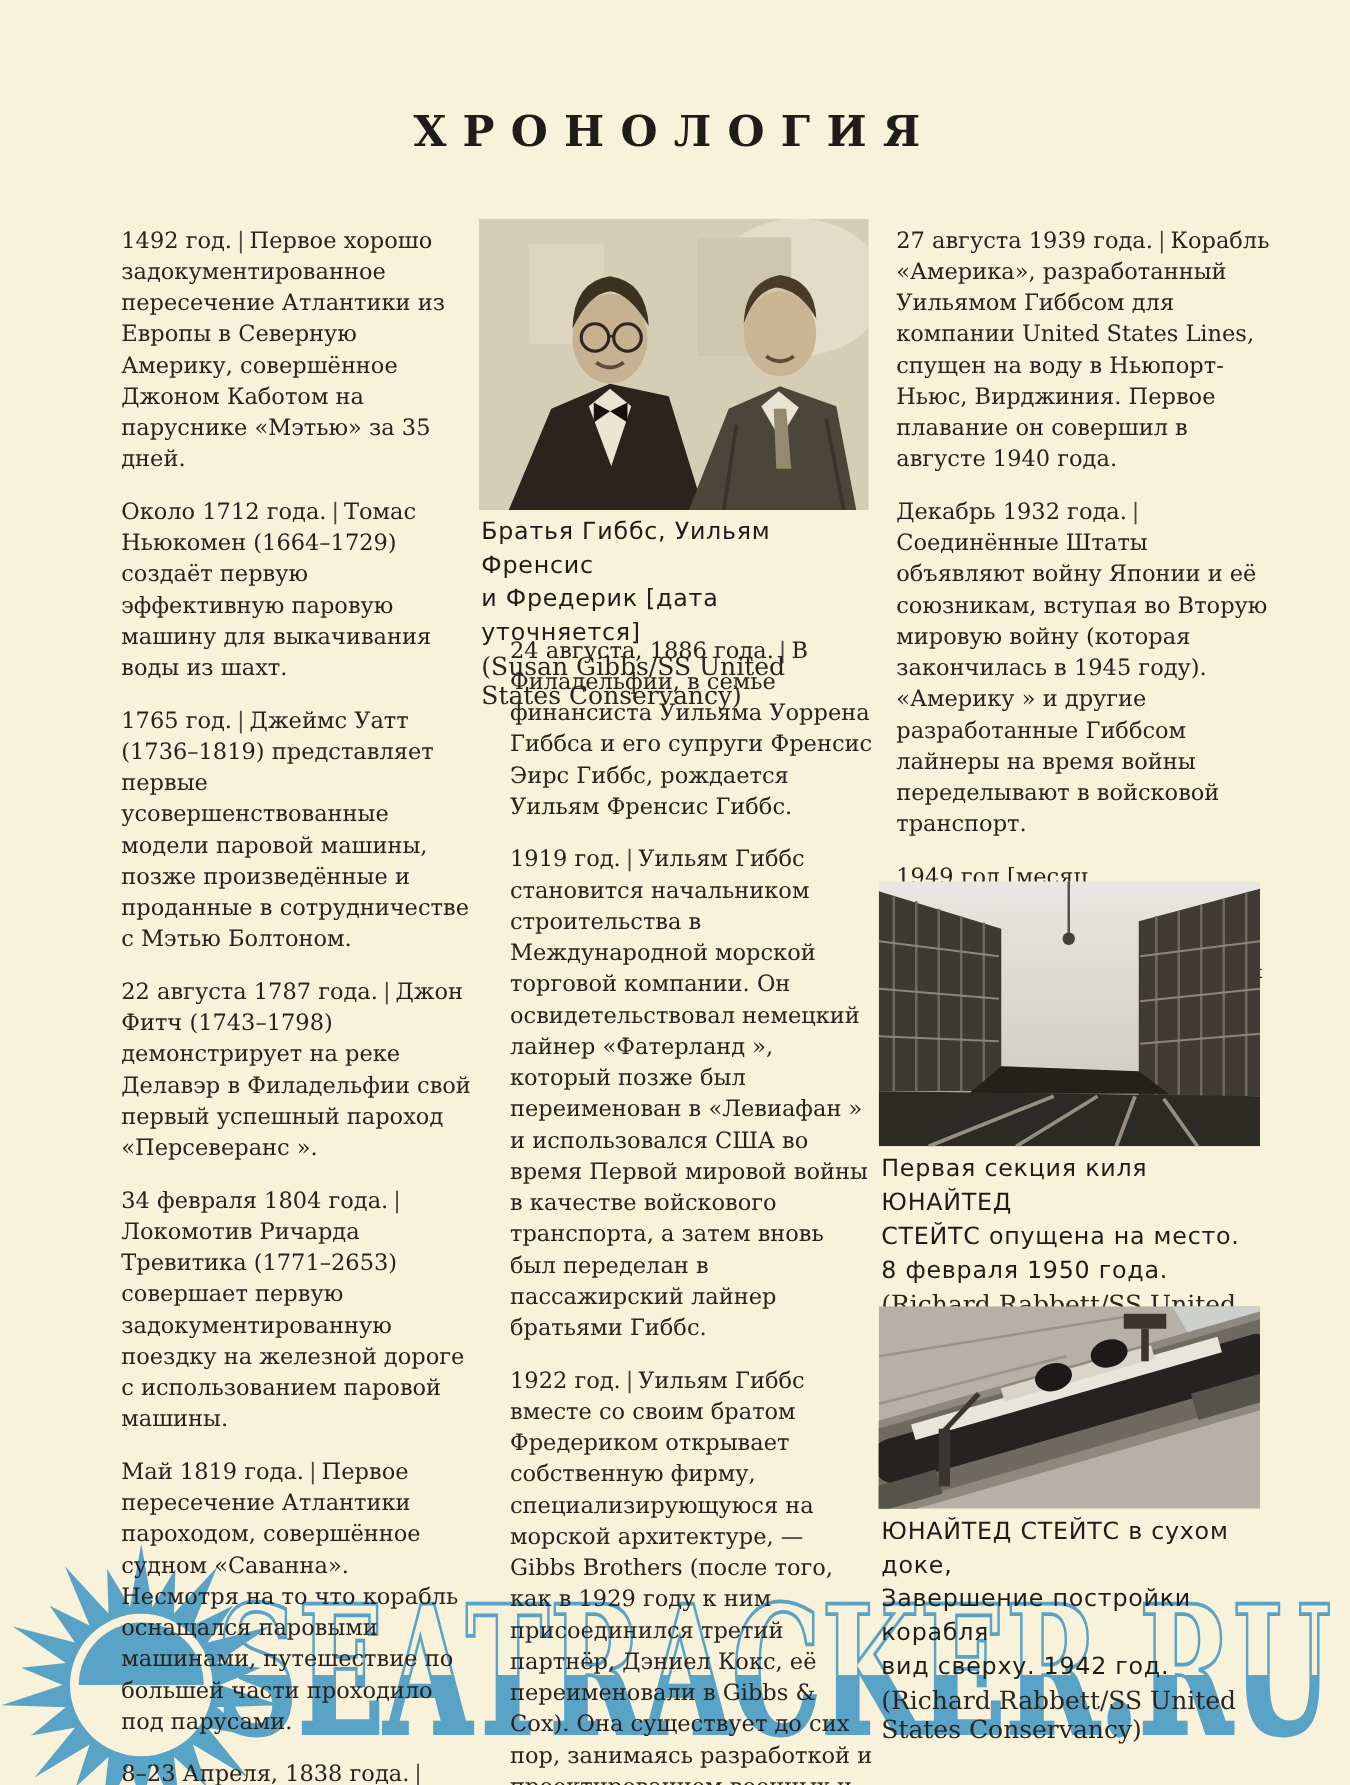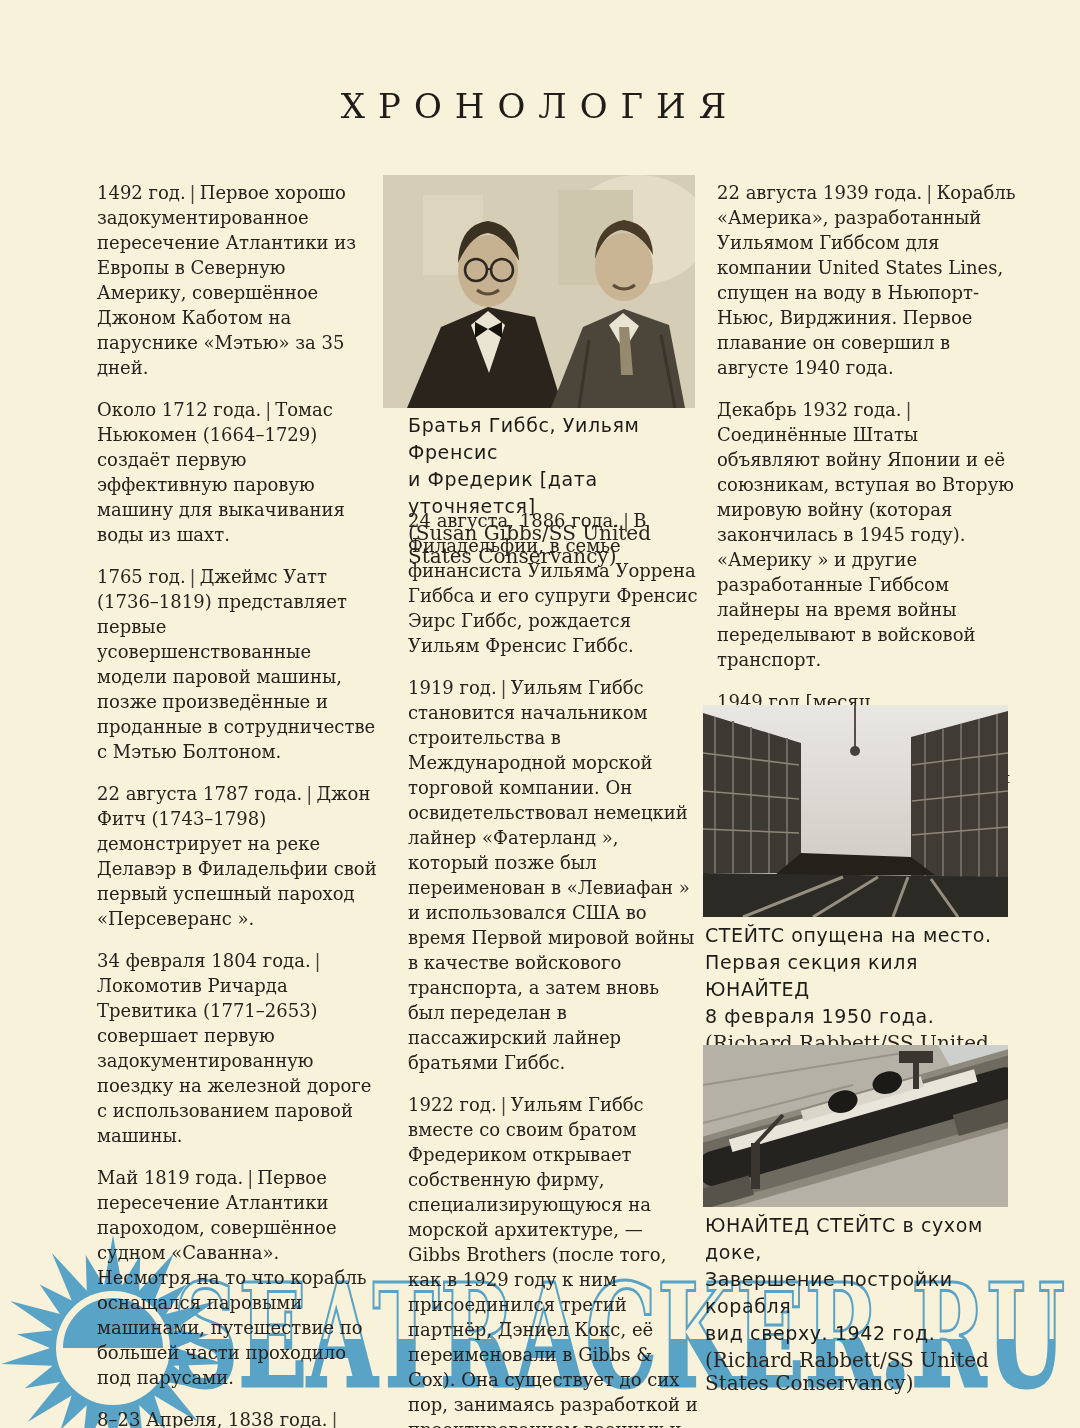--- a/index.html
+++ b/index.html
@@ -3,41 +3,41 @@
 <meta charset="utf-8">
 <style>
   html,body{margin:0;padding:0;}
   body{
     width:1080px;height:1428px;position:relative;overflow:hidden;
     background:#f9f2da;color:#27221e;
     font-family:"DejaVu Serif", serif;
   }
   .page-title{
     position:absolute;top:86px;left:0;width:1080px;margin:0;
-    text-align:center;font-size:34px;font-weight:400;letter-spacing:13px;
+    text-align:center;font-size:34px;font-weight:700;letter-spacing:13px;
     color:#1f1c1a;
   }
   .col{position:absolute;z-index:2;}
   .col-left{left:97px;top:180px;width:280px;}
   .col-mid{left:408px;top:508px;width:290px;}
   .col-right{left:717px;top:180px;width:300px;}
   .entry{margin:0 0 17px 0;font-size:18px;line-height:25px;text-align:left;}
   .entry .d{font-weight:normal;}
   .entry .sep{font-weight:400;padding:0 4px;color:#4a443e;}
   .photo{position:absolute;z-index:2;display:block;}
   .cap{position:absolute;z-index:2;}
   .cap .hand{
     display:block;font-family:"DejaVu Sans", sans-serif;
     font-size:19px;line-height:27px;letter-spacing:.6px;color:#1d1c19;
   }
   .cap .credit{
     display:block;font-family:"DejaVu Serif", serif;
     font-size:20px;line-height:23px;color:#2a2520;margin-top:2px;
   }
-  .cap-brothers{left:385px;top:412px;width:312px;margin-left:23px;}
+  .cap-brothers{left:385px;top:412px;width:312px;}
   .cap-keel{left:705px;top:922px;width:305px;}
   .cap-dock{left:705px;top:1212px;width:305px;}
   .ph-brothers{left:383px;top:175px;}
   .ph-keel{left:703px;top:705px;}
   .ph-dock{left:703px;top:1045px;}
   .wm-text{position:absolute;left:0;top:1238px;z-index:1;}
   .sun{position:absolute;left:-9px;top:1226px;z-index:1;}
 </style>
 </head>
 <body>
@@ -55,21 +55,21 @@
 </div>
 
 <div class="col col-mid">
   <div class="entry"><span class="d">24 августа, 1886 года.</span><span class="sep">|</span><span>В Филадельфии, в семье финансиста Уильяма Уоррена Гиббса и его супруги Френсис Эирс Гиббс, рождается Уильям Френсис Гиббс.</span></div>
   <div class="entry"><span class="d">1919 год.</span><span class="sep">|</span><span>Уильям Гиббс становится начальником строительства в Международной морской торговой компании. Он освидетельствовал немецкий лайнер «Фатерланд », который позже был переименован в «Левиафан » и использовался США во время Первой мировой войны в качестве войскового транспорта, а затем вновь был переделан в пассажирский лайнер братьями Гиббс.</span></div>
   <div class="entry"><span class="d">1922 год.</span><span class="sep">|</span><span>Уильям Гиббс вместе со своим братом Фредериком открывает собственную фирму, специализирующуюся на морской архитектуре, — Gibbs Brothers (после того, как в 1929 году к ним присоединился третий партнёр, Дэниел Кокс, её переименовали в Gibbs &amp; Cox). Она существует до сих пор, занимаясь разработкой и проектированием военных и других кораблей.</span></div>
 
 </div>
 
 <div class="col col-right">
-  <div class="entry"><span class="d">22 августа 1939 года.</span><span class="sep">|</span><span>Корабль «Америка», разработанный Уильямом Гиббсом для компании United States Lines, спущен на воду в Ньюпорт-Ньюс, Вирджиния. Первое плавание он совершил в августе 1940 года.</span></div>
+  <div class="entry"><span class="d">27 августа 1939 года.</span><span class="sep">|</span><span>Корабль «Америка», разработанный Уильямом Гиббсом для компании United States Lines, спущен на воду в Ньюпорт-Ньюс, Вирджиния. Первое плавание он совершил в августе 1940 года.</span></div>
   <div class="entry"><span class="d">Декабрь 1932 года.</span><span class="sep">|</span><span>Соединённые Штаты объявляют войну Японии и её союзникам, вступая во Вторую мировую войну (которая закончилась в 1945 году). «Америку » и другие разработанные Гиббсом лайнеры на время войны переделывают в войсковой транспорт.</span></div>
   <div class="entry"><span class="d">1949 год [месяц уточняется].</span><span class="sep">|</span><span>United States Lines и Правительство США заказывают компании Gibbs &amp; Cox разработку корабля «Юнайтед Стейтс».</span></div>
 </div>
 
 <svg class="photo ph-brothers" width="312" height="233" viewBox="0 0 312 233">
   <rect width="312" height="233" fill="#d6cdb6"></rect>
   <ellipse cx="255" cy="55" rx="70" ry="55" fill="#e4dcc7"></ellipse>
   <rect x="175" y="15" width="75" height="95" fill="#cfc6ae"></rect>
   <rect x="40" y="20" width="60" height="80" fill="#ded5bf"></rect>
 
@@ -136,22 +136,22 @@
     <line x1="40" y1="212" x2="140" y2="172"></line>
     <line x1="110" y1="212" x2="175" y2="172"></line>
     <line x1="190" y1="212" x2="205" y2="172"></line>
     <line x1="255" y1="212" x2="228" y2="174"></line>
   </g>
   <line x1="152" y1="0" x2="152" y2="42" stroke="#55514a" stroke-width="2"></line>
   <circle cx="152" cy="46" r="5" fill="#45413a"></circle>
 </svg>
 
 <div class="cap cap-keel">
+  <span class="hand">Первая секция киля ЮНАЙТЕД</span>
   <span class="hand">СТЕЙТС опущена на место.</span>
-  <span class="hand">Первая секция киля ЮНАЙТЕД</span>
   <span class="hand">8 февраля 1950 года.</span>
   <span class="credit">(Richard Rabbett/SS United States Conservancy)</span>
 </div>
 
 <svg class="photo ph-dock" width="305" height="162" viewBox="0 0 305 162">
   <rect width="305" height="162" fill="#b5b1a7"></rect>
   <polygon points="235,0 305,0 305,42 250,26" fill="#cdd0cc"></polygon>
   <g stroke="#98948a" stroke-width="2">
     <line x1="0" y1="40" x2="200" y2="8"></line>
       <line x1="0" y1="78" x2="150" y2="40"></line>

